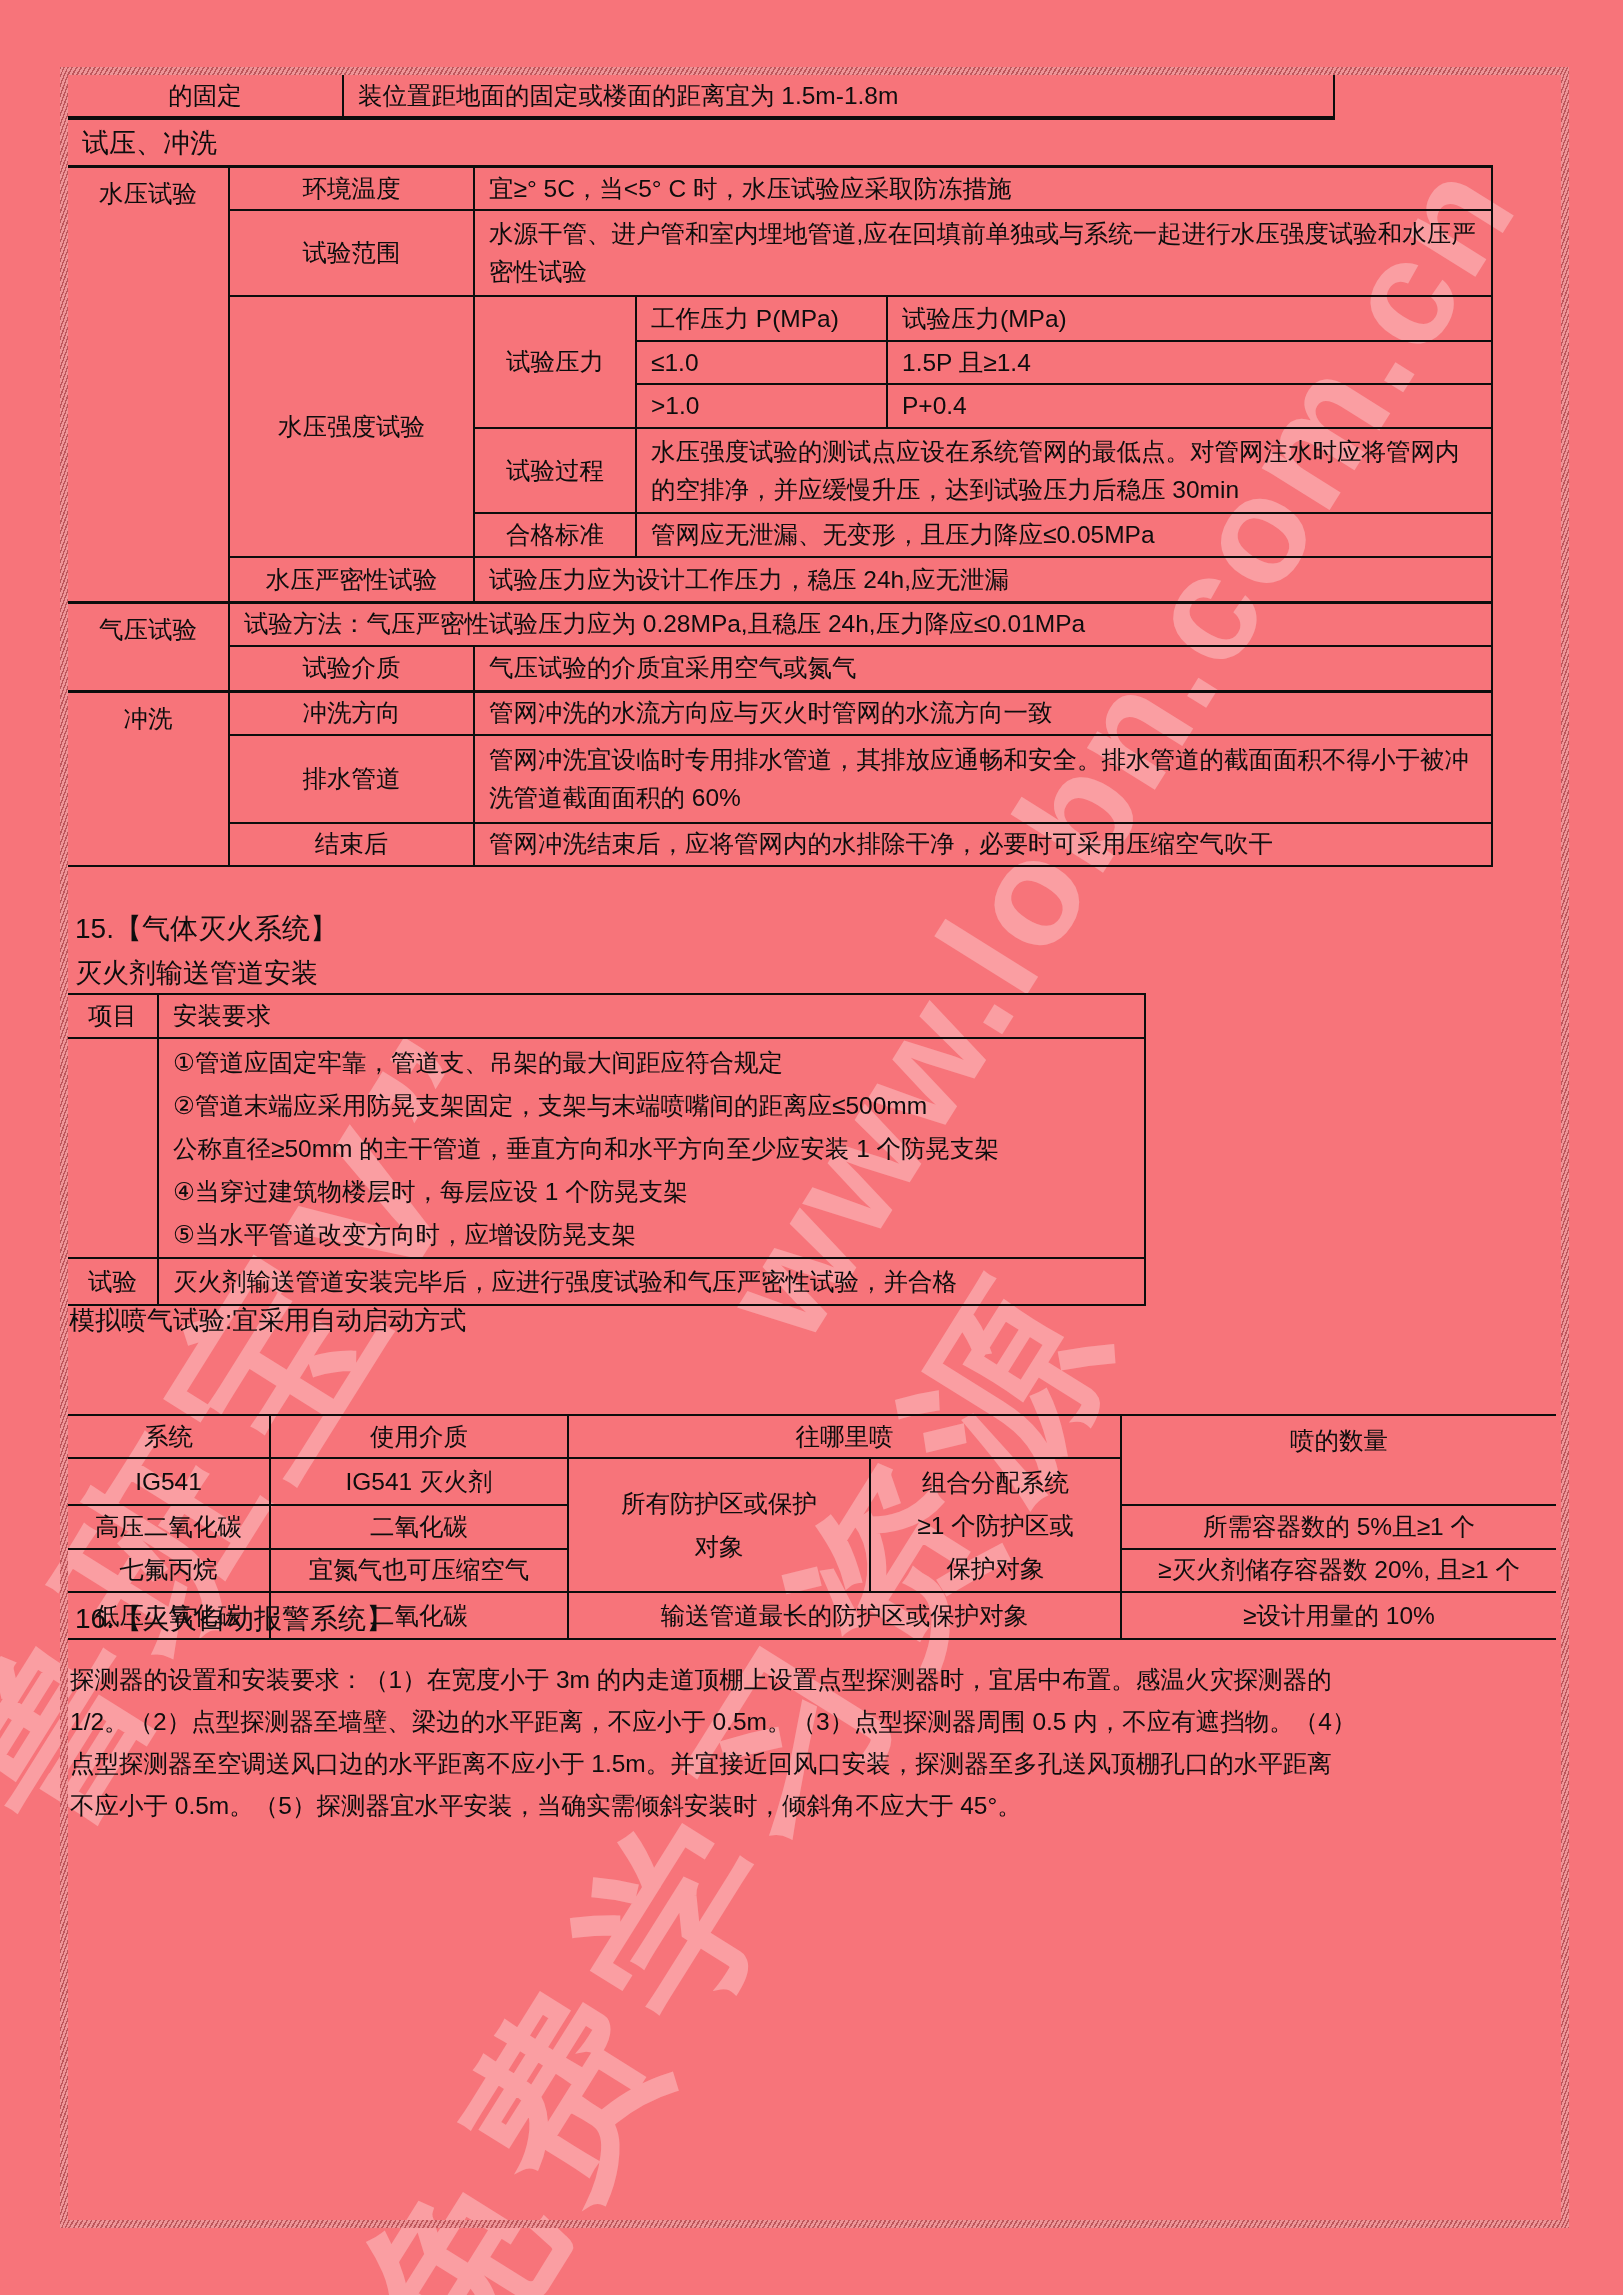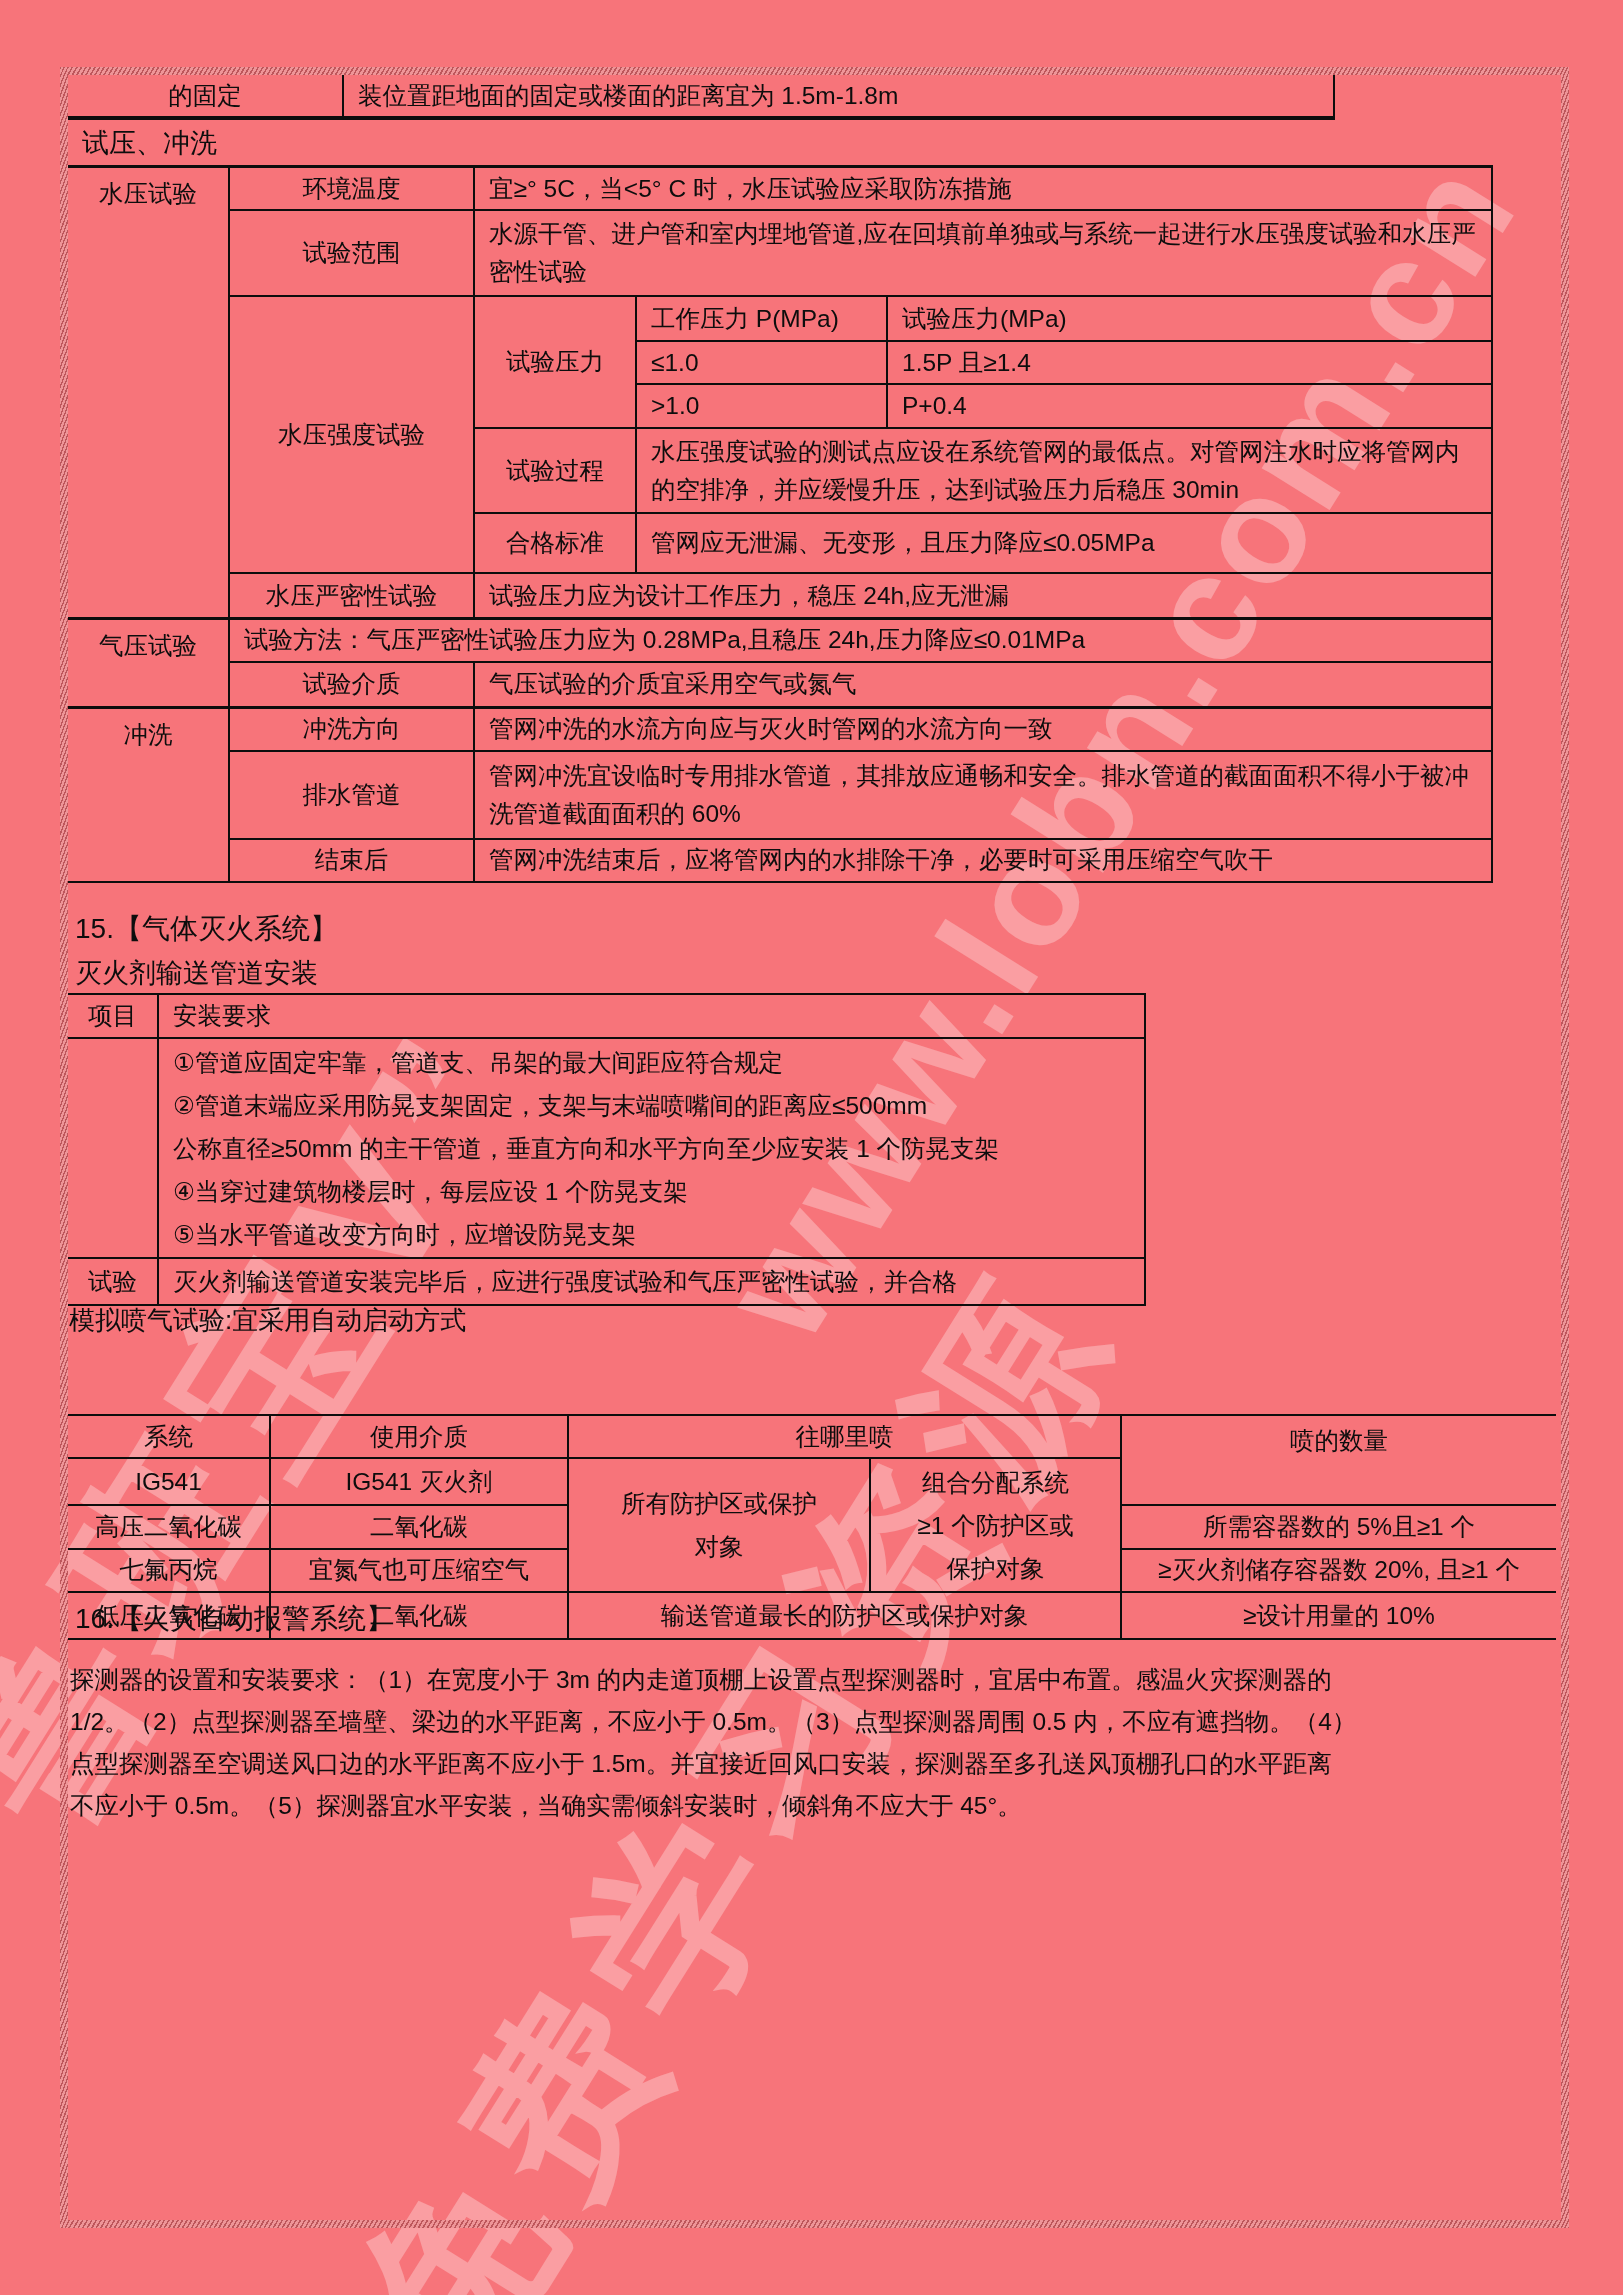--- a/index.html
+++ b/index.html
@@ -119,21 +119,21 @@
       <td class="cnt">1.5P 且≥1.4</td>
     </tr>
     <tr style="height:44px">
       <td class="cnt">&gt;1.0</td>
       <td class="cnt">P+0.4</td>
     </tr>
     <tr style="height:85px">
       <td class="lbl">试验过程</td>
       <td class="cnt" colspan="2">水压强度试验的测试点应设在系统管网的最低点。对管网注水时应将管网内的空排净，并应缓慢升压，达到试验压力后稳压 30min</td>
     </tr>
-    <tr style="height:60px">
+    <tr style="height:44px">
       <td class="lbl">合格标准</td>
       <td class="cnt" colspan="2">管网应无泄漏、无变形，且压力降应≤0.05MPa</td>
     </tr>
     <tr style="height:45px">
       <td class="lbl">水压严密性试验</td>
       <td class="cnt" colspan="3">试验压力应为设计工作压力，稳压 24h,应无泄漏</td>
     </tr>
     <tr class="thick-t" style="height:43px">
       <td class="colA el" rowspan="2">气压试验</td>
       <td class="cnt" colspan="4">试验方法：气压严密性试验压力应为 0.28MPa,且稳压 24h,压力降应≤0.01MPa</td>

